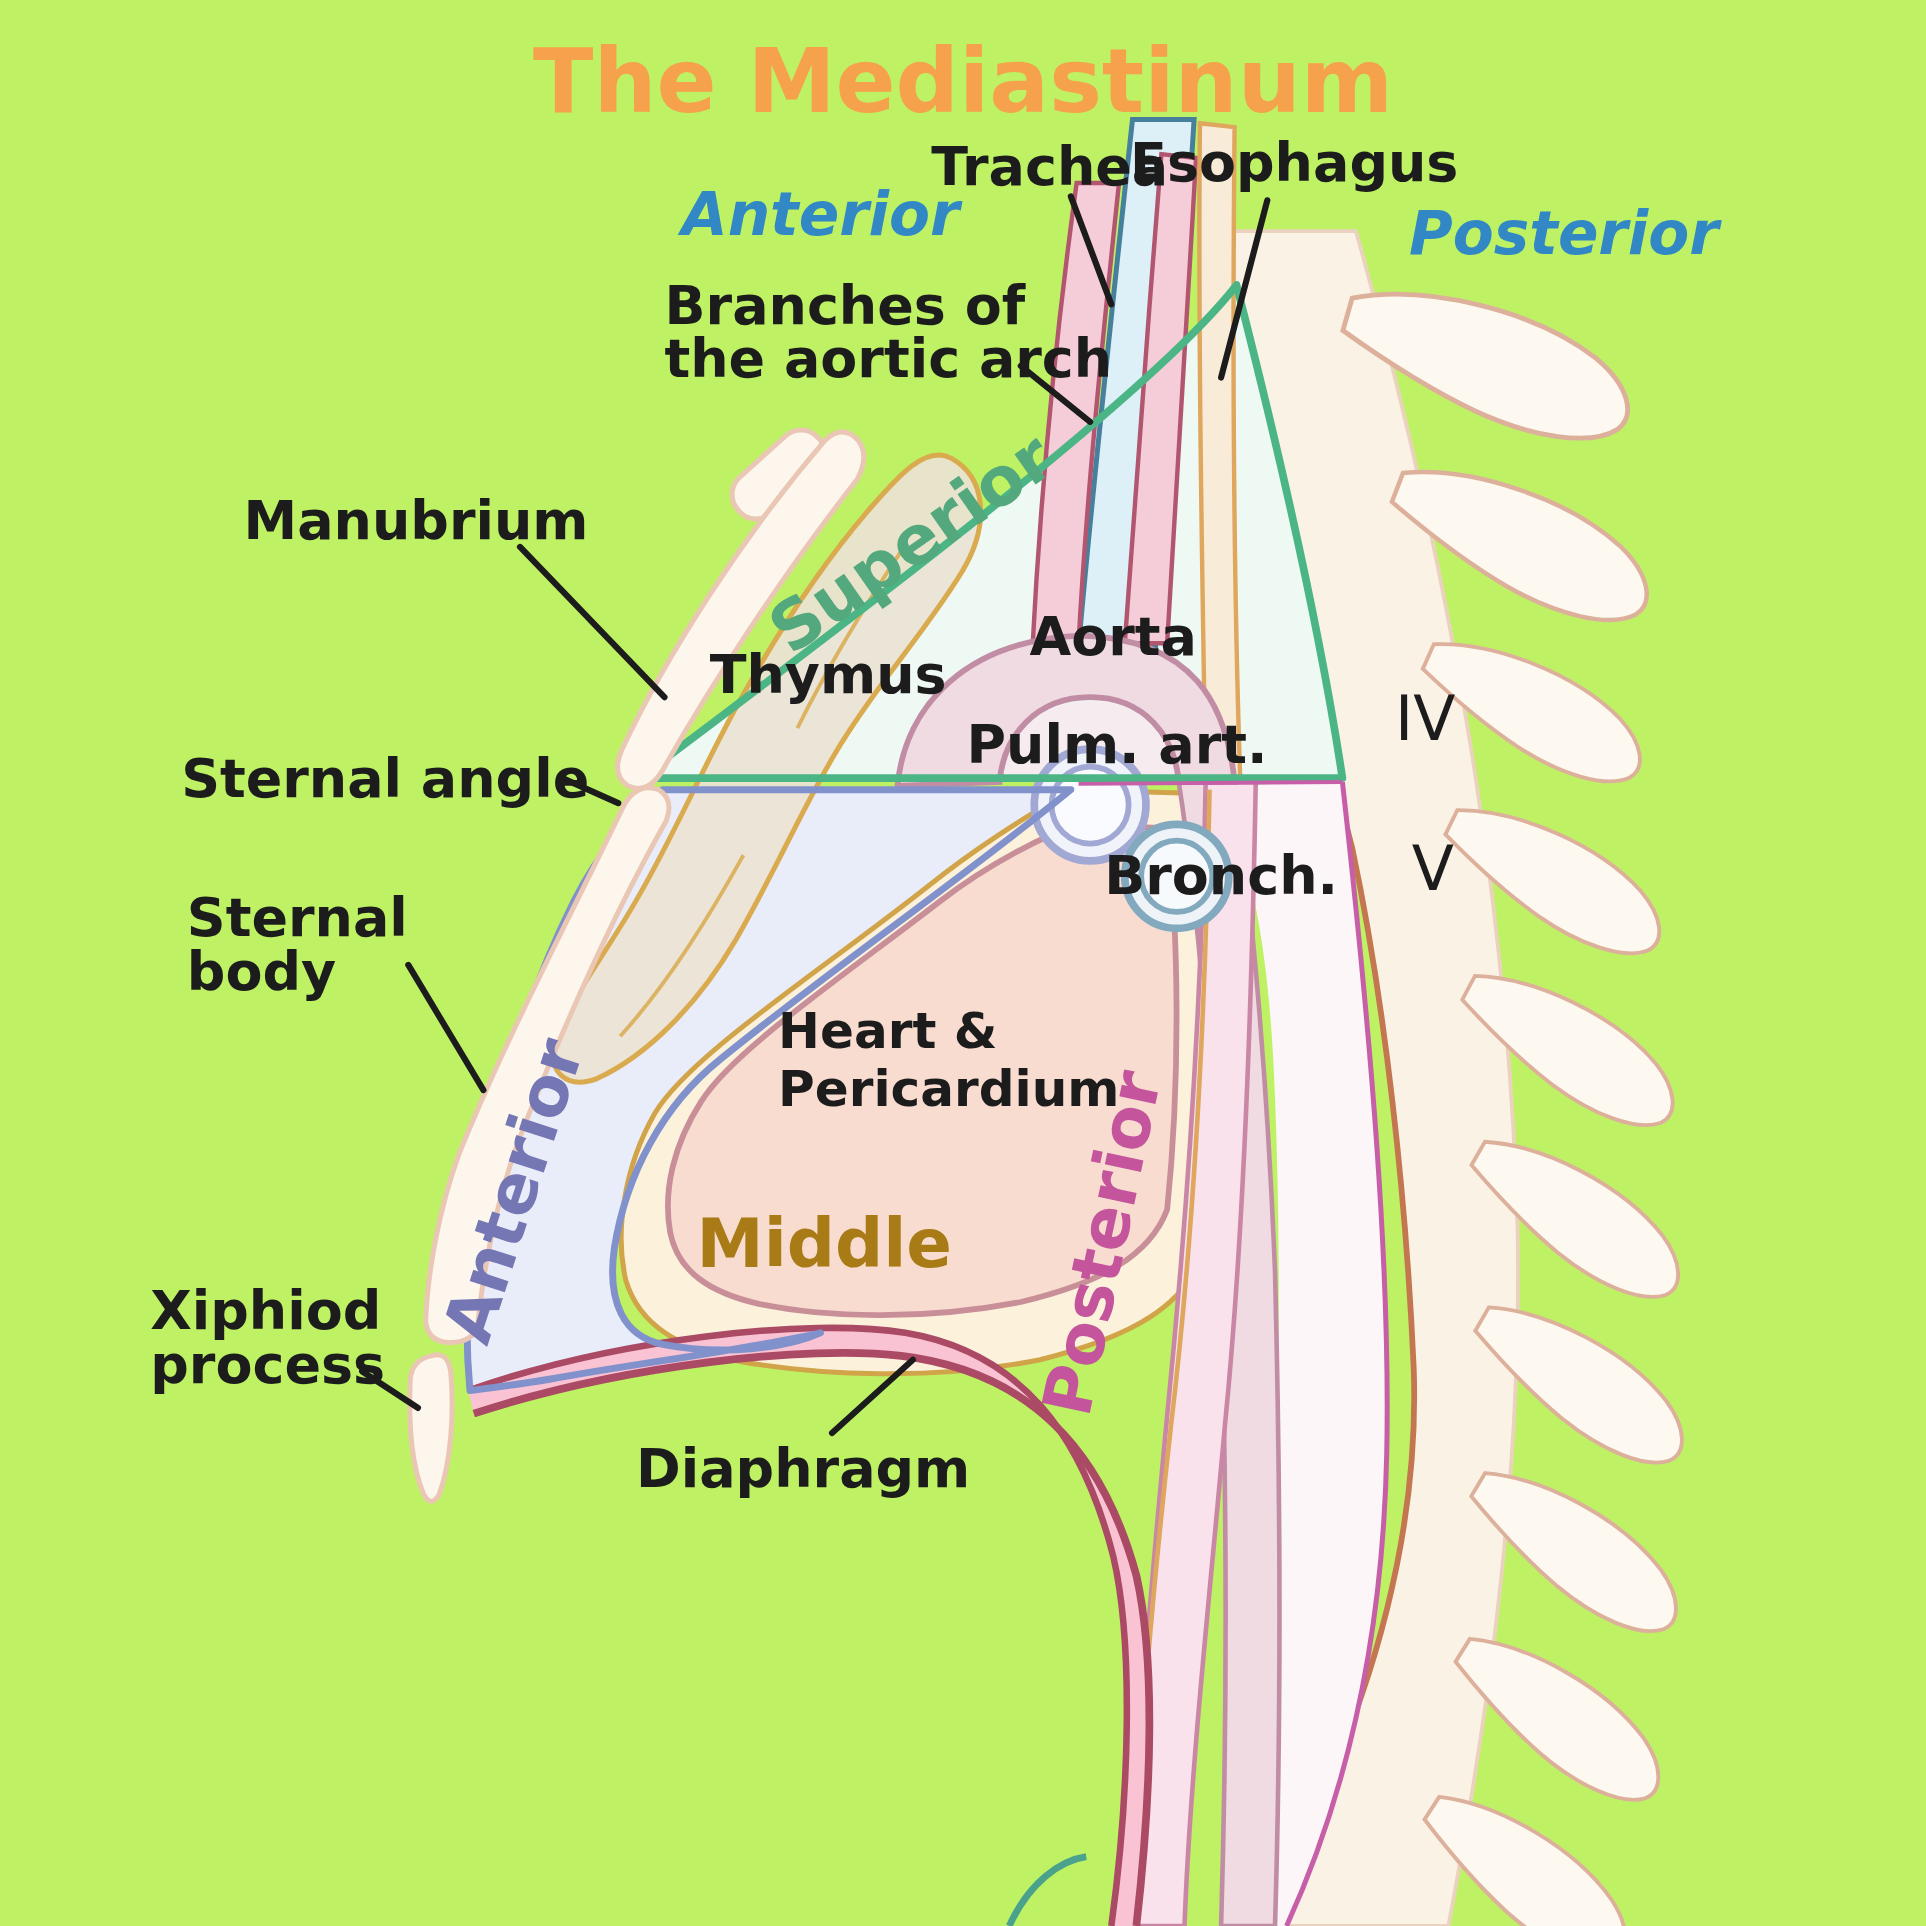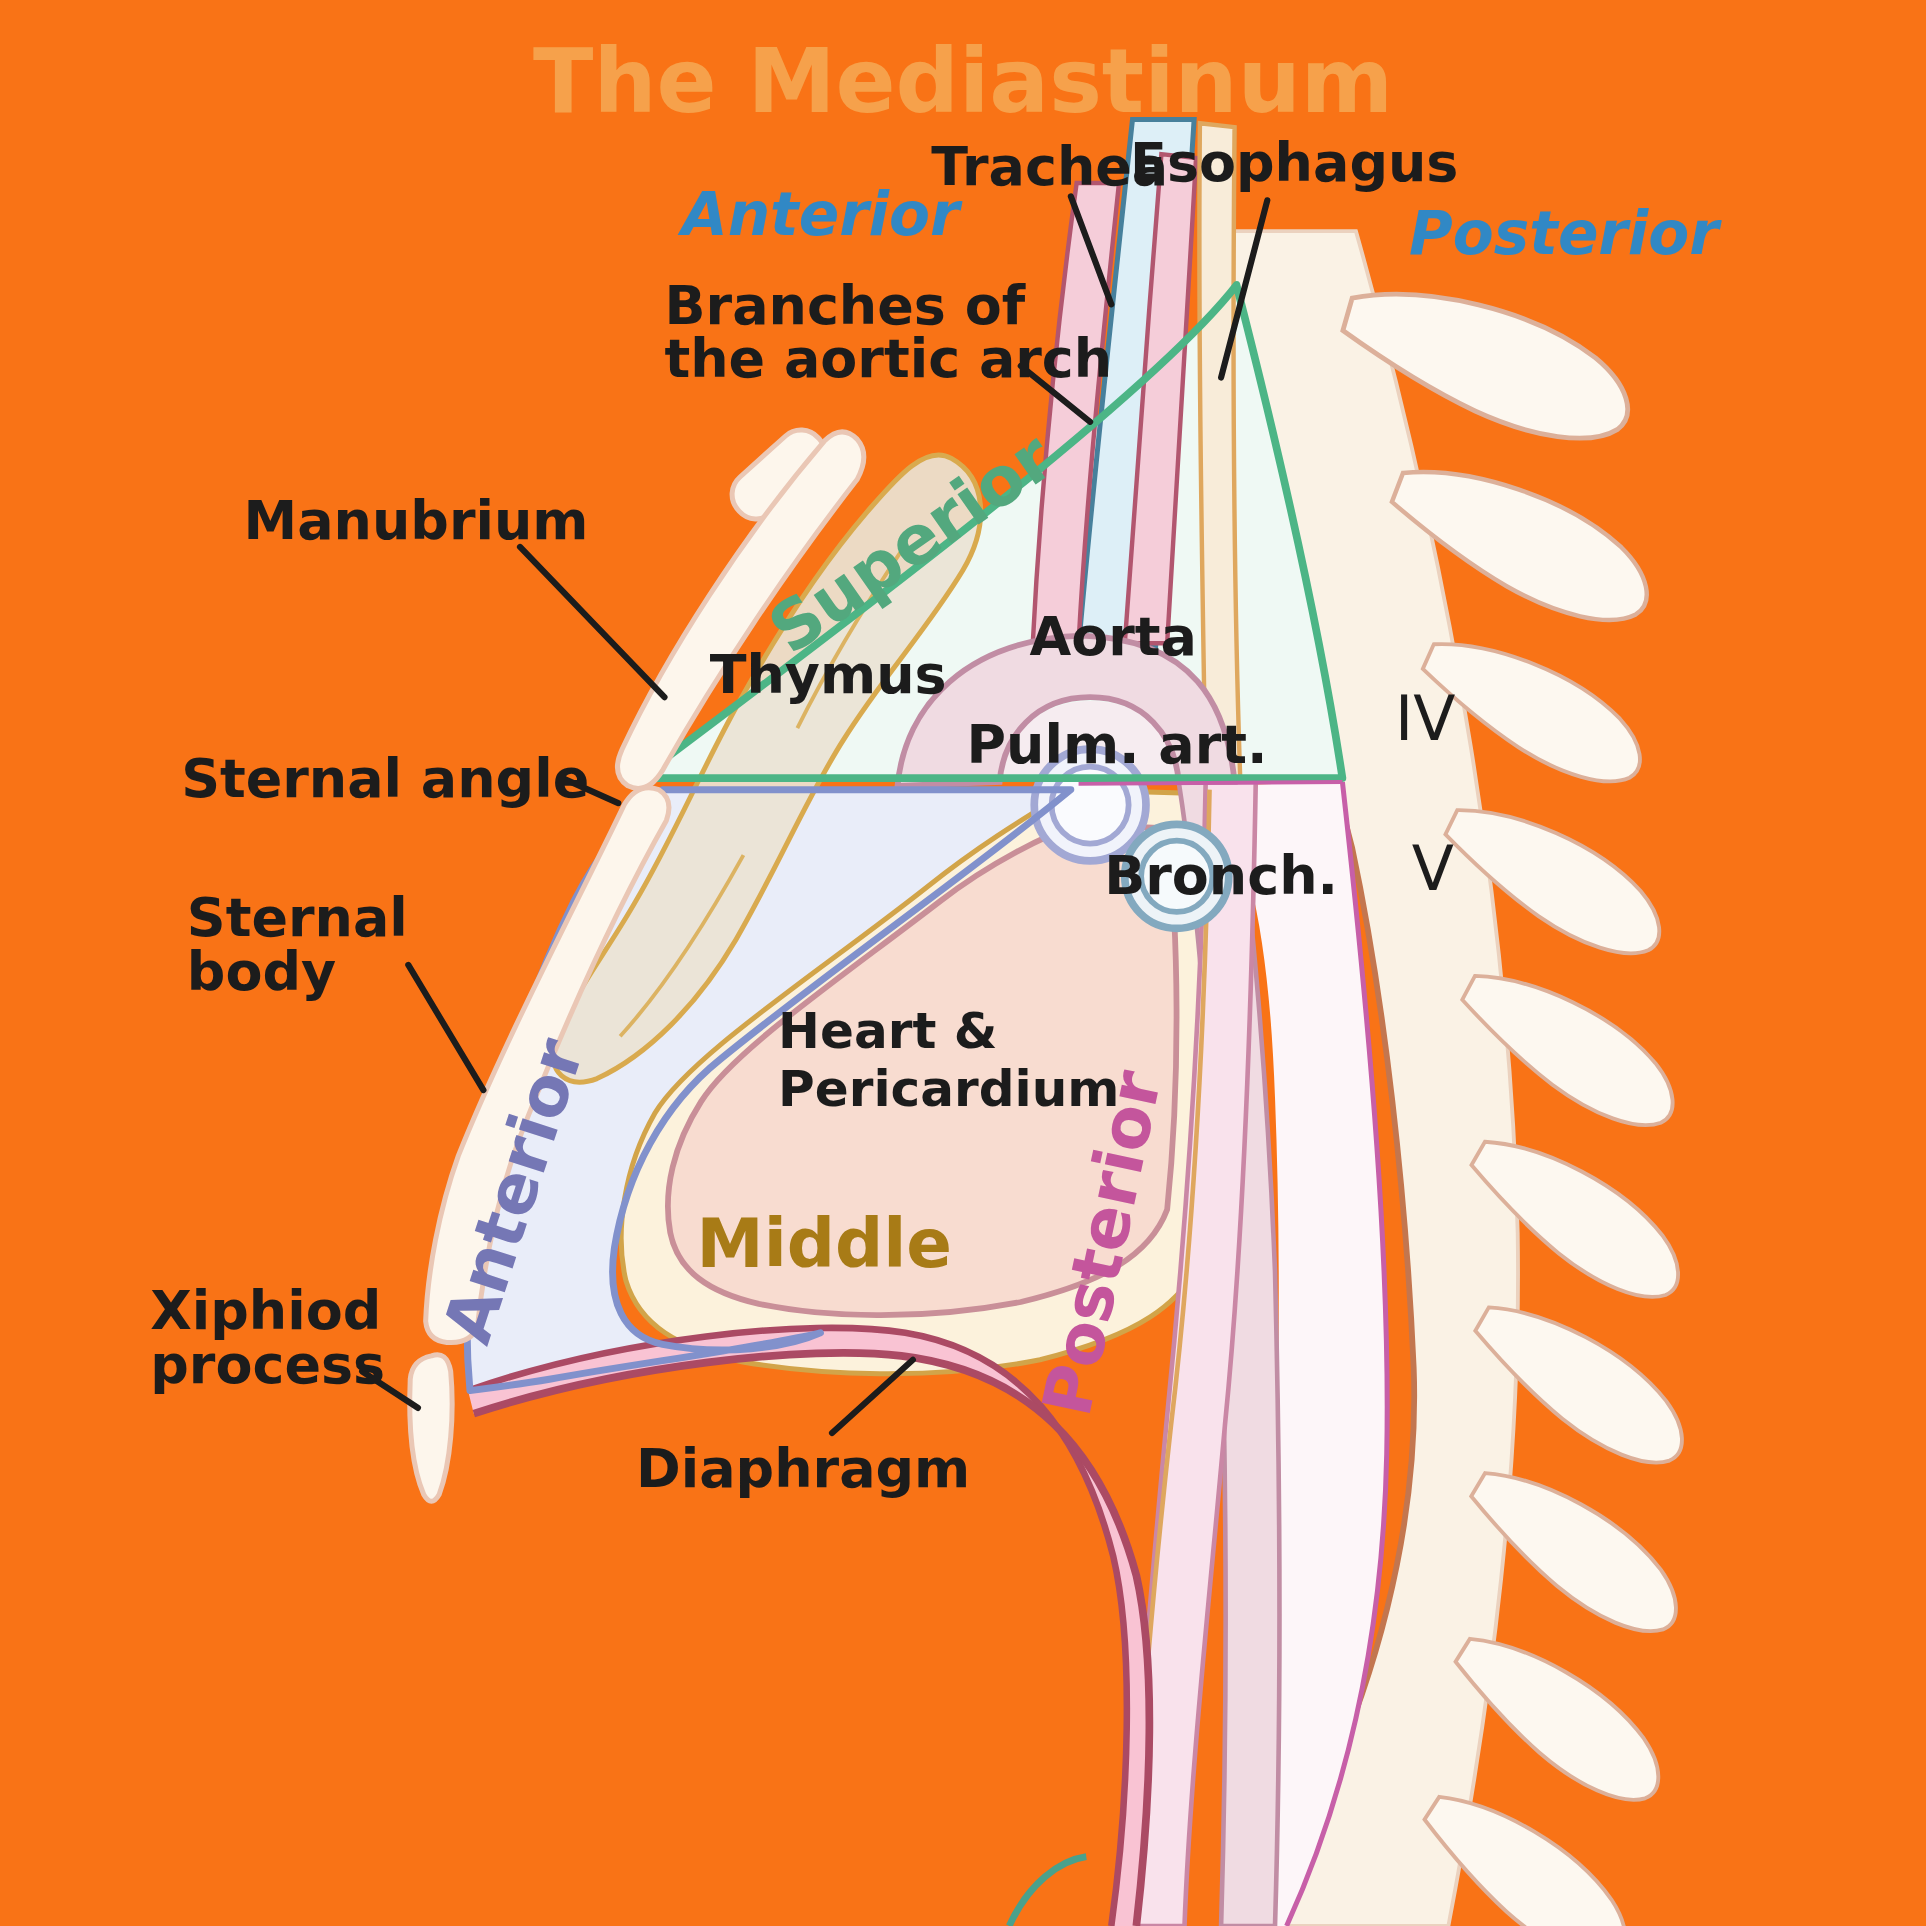--- a/index.html
+++ b/index.html
@@ -1,16 +1,16 @@
 <!DOCTYPE html>
 <html style="font-size:9.2px"><head>
 <meta charset="utf-8">
 <style>
   html,body{margin:0;padding:0;background:#ffffff;}
-  .page{width:1926px;height:1926px;position:relative;background:#f97316;
+  .page{width:1926px;height:1926px;position:relative;background:#bef264;
         font-family:"DejaVu Sans","Liberation Sans",sans-serif;}
   svg{display:block;}
   text{font-family:"DejaVu Sans","Liberation Sans",sans-serif;}
   .lbl{fill:#1c1c1c;font-size:28px;font-weight:600;}
   .lbl-left{text-anchor:start;}
   .lbl-mid{text-anchor:middle;}
   .title{font-size:46px;font-weight:bold;}
   .orient{font-size:31px;font-style:italic;font-weight:600;}
   .regionlbl{font-size:35px;font-weight:bold;}
   .lvl{font-size:32px;font-weight:500;fill:#1c1c1c;text-anchor:middle;}

